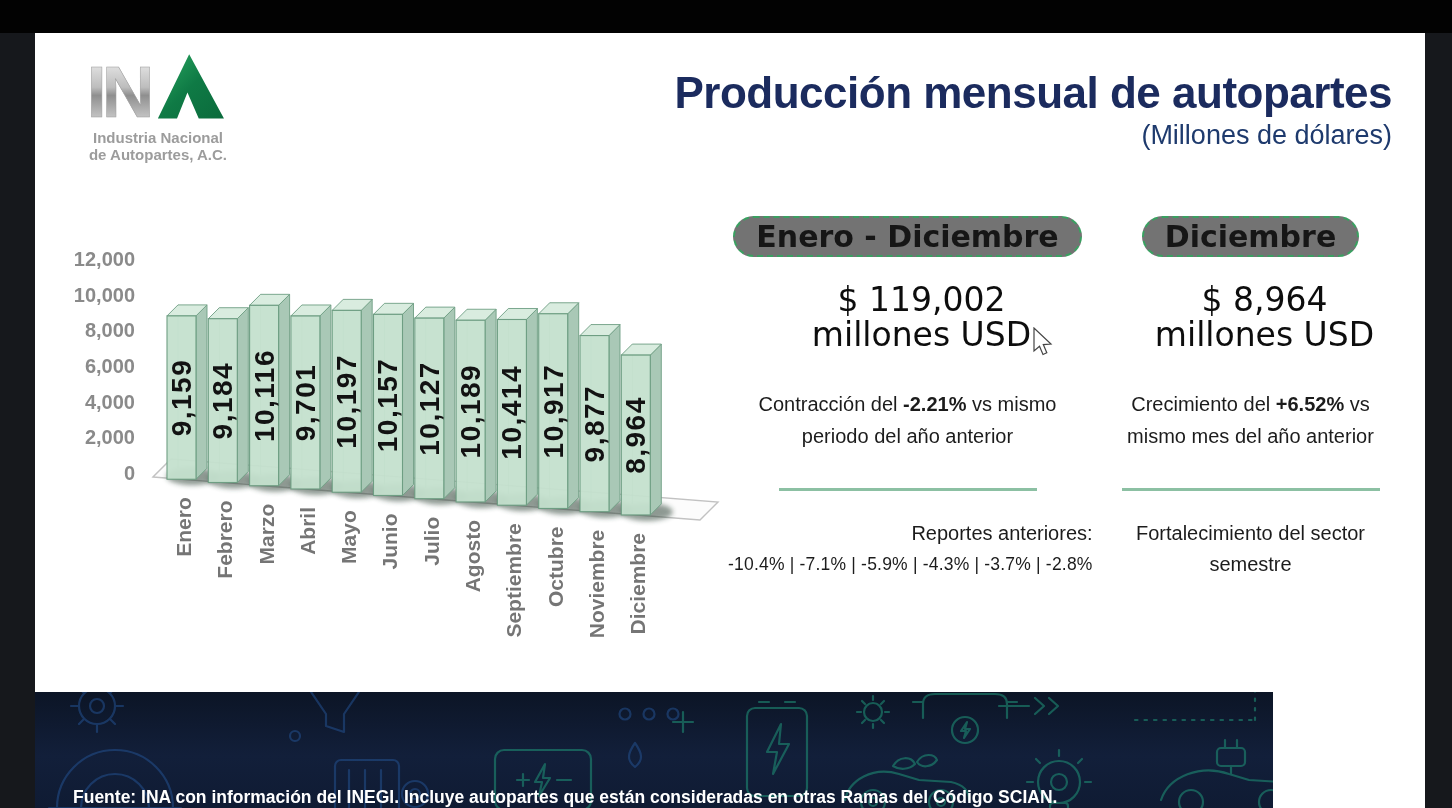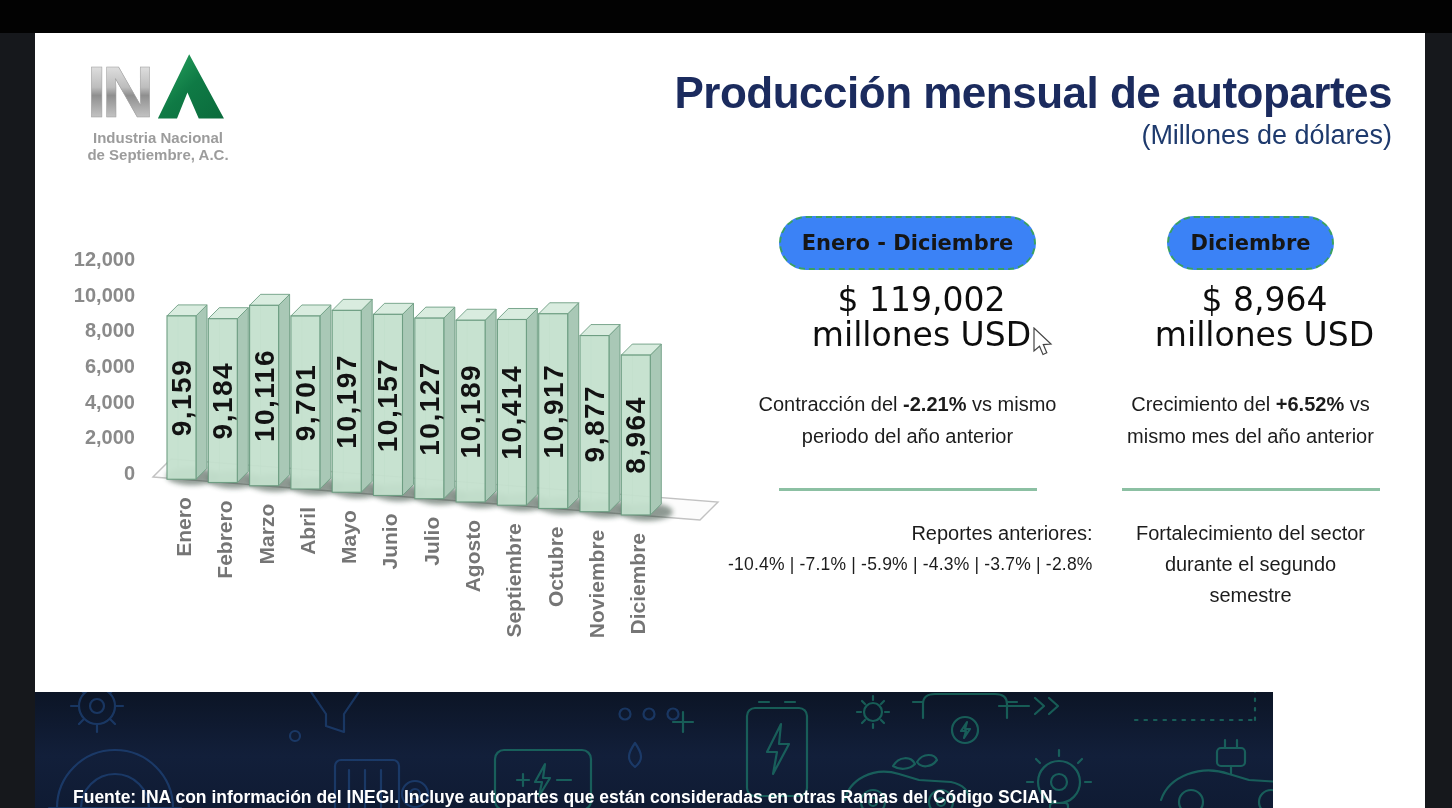--- a/index.html
+++ b/index.html
@@ -29,22 +29,22 @@
   .chart{position:absolute;left:20px;top:212px;width:680px;height:450px;}
   .ytick{font:bold 20px "Liberation Sans",sans-serif;fill:#8a8a8a;}
   .barval{font:bold 28px "Liberation Sans",sans-serif;fill:#121212;letter-spacing:1.5px;}
   .month{font:bold 21px "Liberation Sans",sans-serif;fill:#757575;}
 
   
   .panel{position:absolute;top:183px;text-align:center;}
   .panel.left{left:680px;width:385px;height:420px;}
   .panel.right{left:1073px;width:285px;height:420px;}
   .badge{
-    display:inline-block;padding:13px 21px;border:2.5px dashed #3aa061;border-radius:999px;
-    background:#3b82f6;font-family:"DejaVu Sans",sans-serif;font-weight:bold;font-size:21px;color:#161616;
+    display:inline-block;padding:1px 21px;border:2.5px dashed #3aa061;border-radius:999px;
+    background:#737373;font-family:"DejaVu Sans",sans-serif;font-weight:bold;font-size:30px;color:#161616;
   }
   .badge-row{position:absolute;top:0;left:0;width:100%;}
   .amount{position:absolute;top:66px;left:14px;width:100%;font-family:"DejaVu Sans",sans-serif;
     font-size:33px;color:#0d0d0d;line-height:35px;}
   .desc{position:absolute;top:172px;left:0;width:100%;font-size:20px;color:#1c1c1c;line-height:32px;}
   .desc b{font-weight:bold;margin-top:6px;}
   .divider{position:absolute;top:272px;left:50%;transform:translateX(-50%);width:258px;height:3px;background:#8cc0a3;}
   .reports{position:absolute;top:302px;left:13px;text-align:right;color:#1c1c1c;}
   .reports-label{font-size:20px;line-height:31px;}
   .reports-values{font-size:17.5px;line-height:31px;letter-spacing:0.2px;}
@@ -80,21 +80,21 @@
         <linearGradient id="greenGrad" x1="0" y1="0" x2="1" y2="1">
           <stop offset="0" stop-color="#2aa862"></stop>
             <stop offset="0.5" stop-color="#0f7a45"></stop>
             <stop offset="1" stop-color="#0b6b3c"></stop>
         </linearGradient>
       </defs>
       <text x="4" y="78" font-family="Liberation Sans, sans-serif" font-weight="bold" font-size="84" letter-spacing="-6" fill="url(#silverGrad)" stroke="#9d9d9d" stroke-width="0.6">IN</text>
       <path d="M86,80 L122,6 L162,80 L133,80 L120,50 L108,80 Z" fill="url(#greenGrad)"></path>
     </svg>
     <div class="logo-caption">Industria Nacional</div>
-    <div class="logo-caption">de Septiembre, A.C.</div>
+    <div class="logo-caption">de Autopartes, A.C.</div>
   </div>
 
   <div class="header">
     <div class="page-title">Producción mensual de autopartes</div>
     <div class="page-subtitle">(Millones de dólares)</div>
   </div>
 
   <div class="chart">
     <svg id="chart-svg" width="680" height="450" viewBox="0 0 680 450">
       <defs>
@@ -244,21 +244,20 @@
       <div>$ 8,964</div>
       <div>millones USD</div>
     </div>
     <div class="desc">
       <div><span>Crecimiento del </span><b>+6.52%</b><span> vs</span></div>
       <div>mismo mes del año anterior</div>
     </div>
     <div class="divider"></div>
     <div class="note">
       <div>Fortalecimiento del sector</div>
-      <div>durante el segundo</div>
       <div>semestre</div>
     </div>
   </div>
 
   <div class="footer">
     <svg class="footer-icons" viewBox="0 0 1390 116">
       <g fill="none" stroke="#24508f" stroke-width="2.2" stroke-linecap="round" stroke-linejoin="round" opacity="0.55">
         <g transform="translate(62,14)">
           <circle r="18"></circle>
             <circle r="7"></circle>

